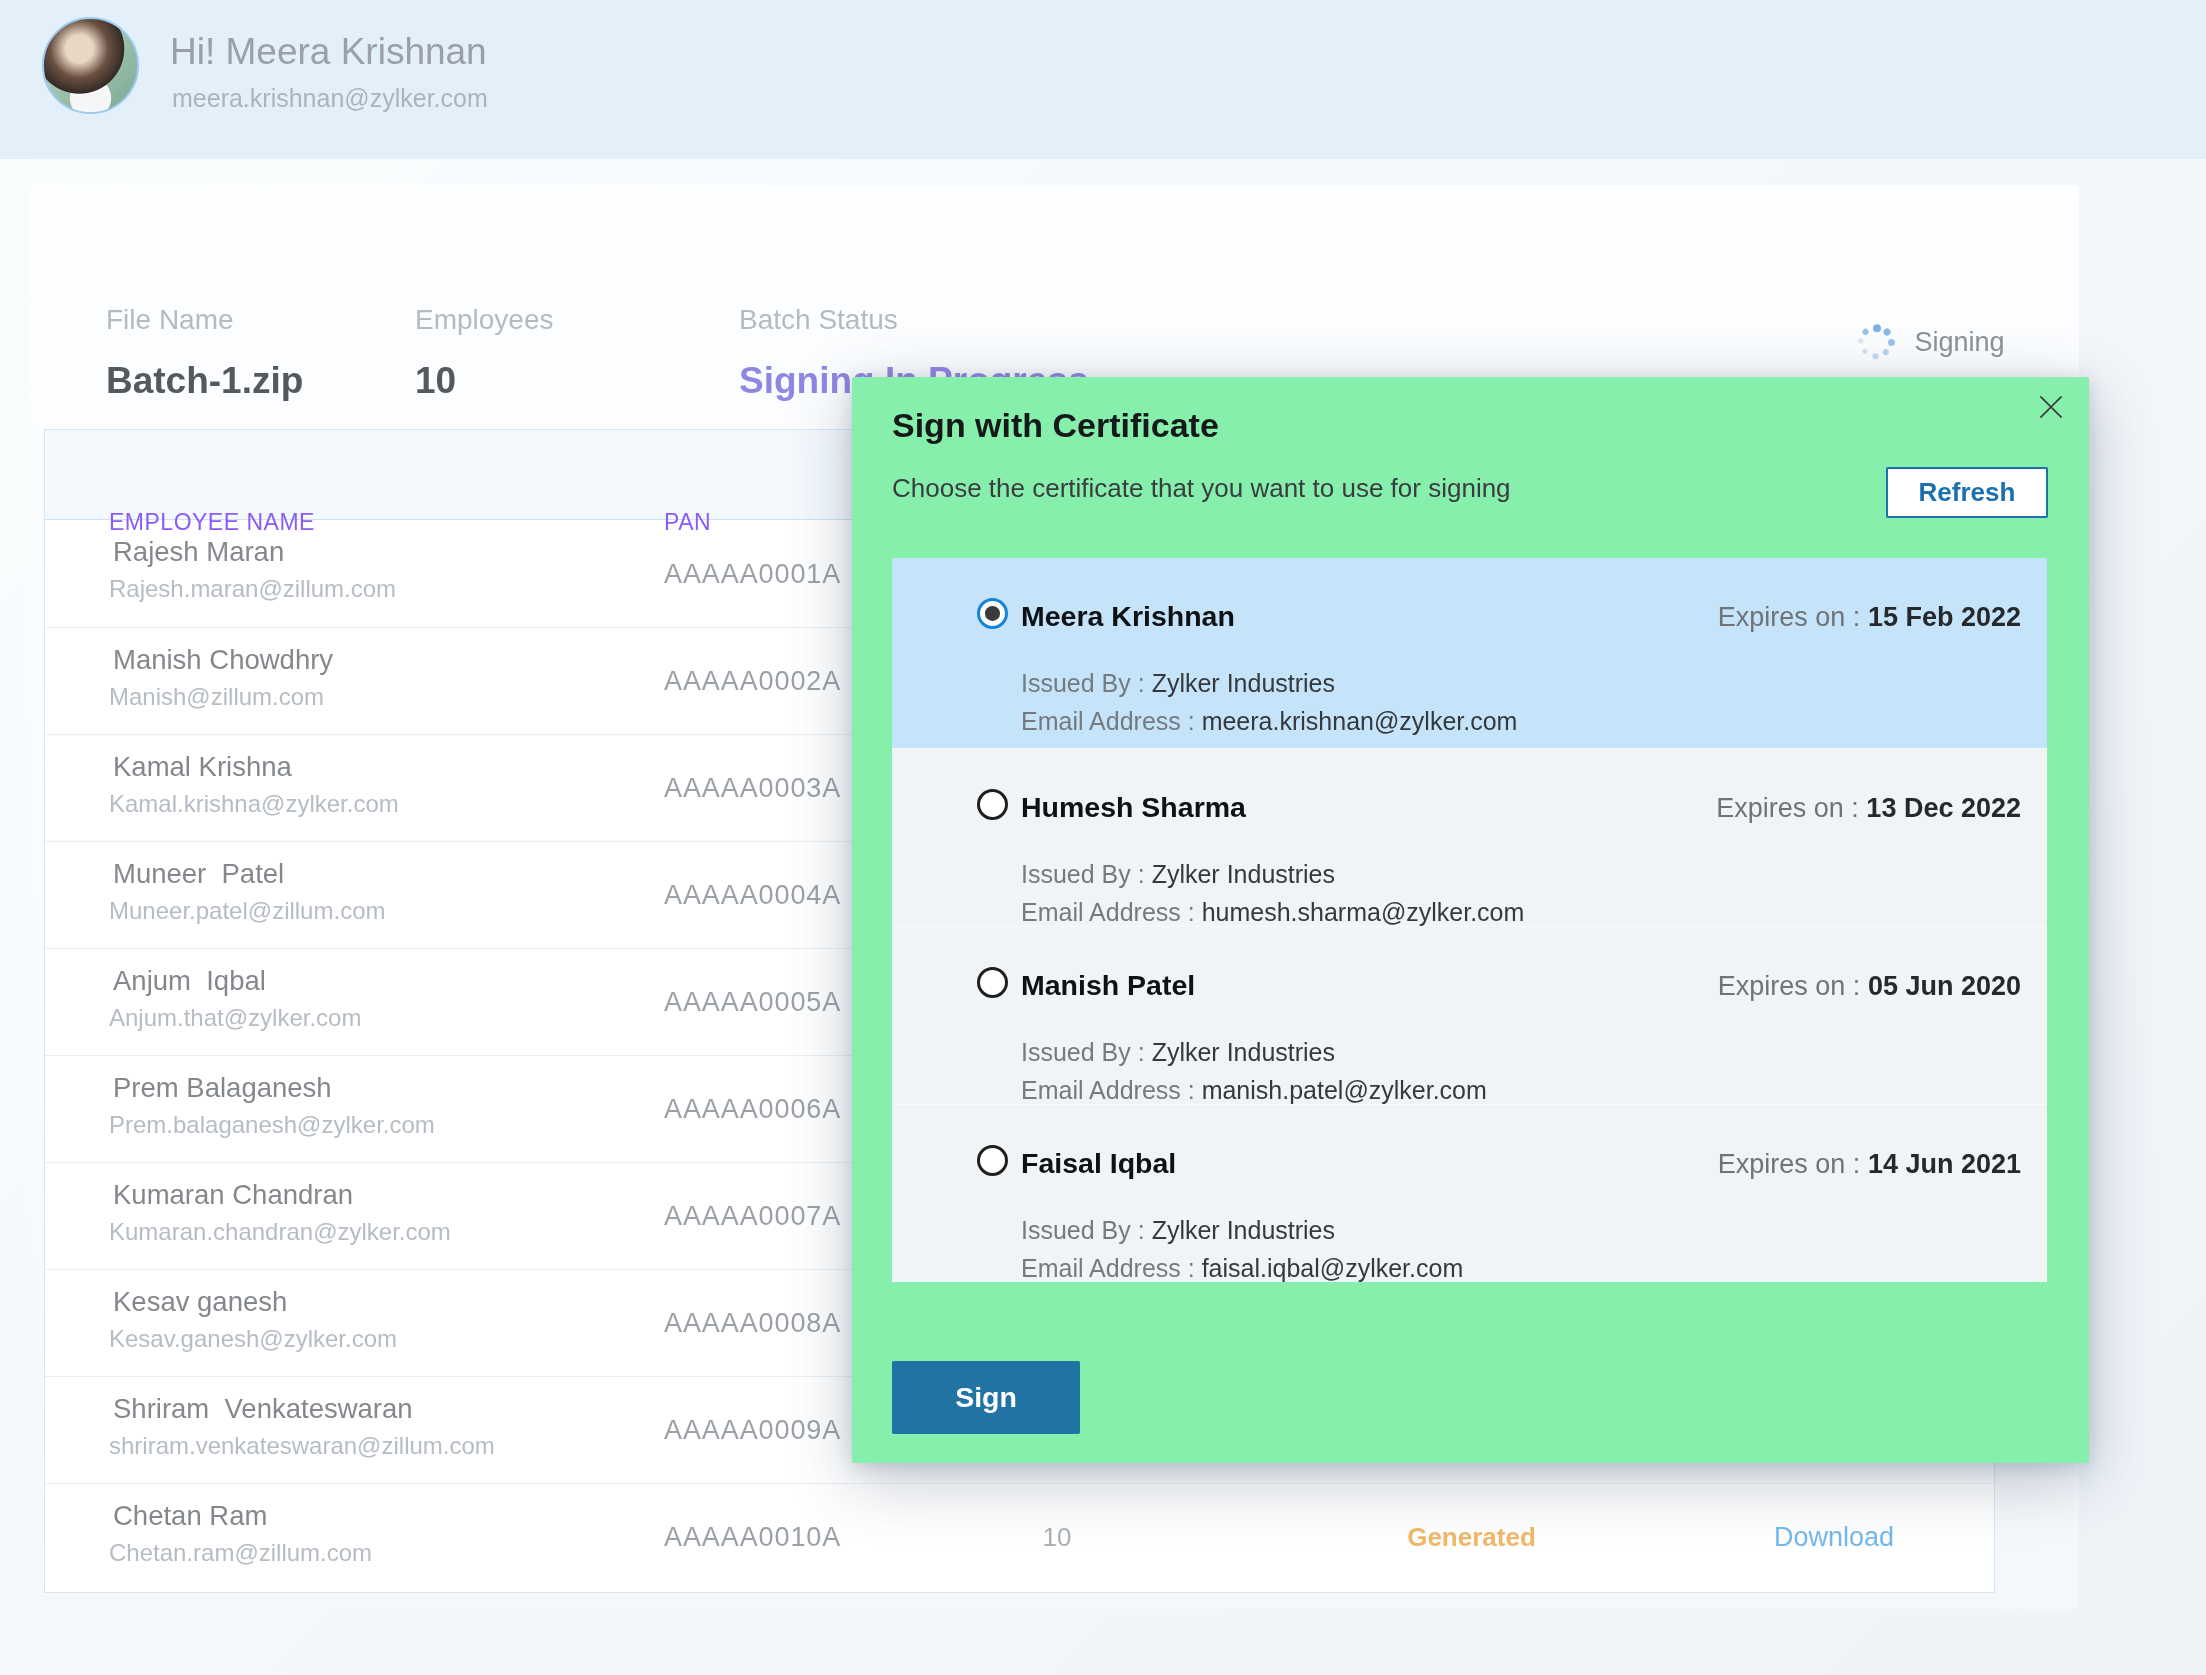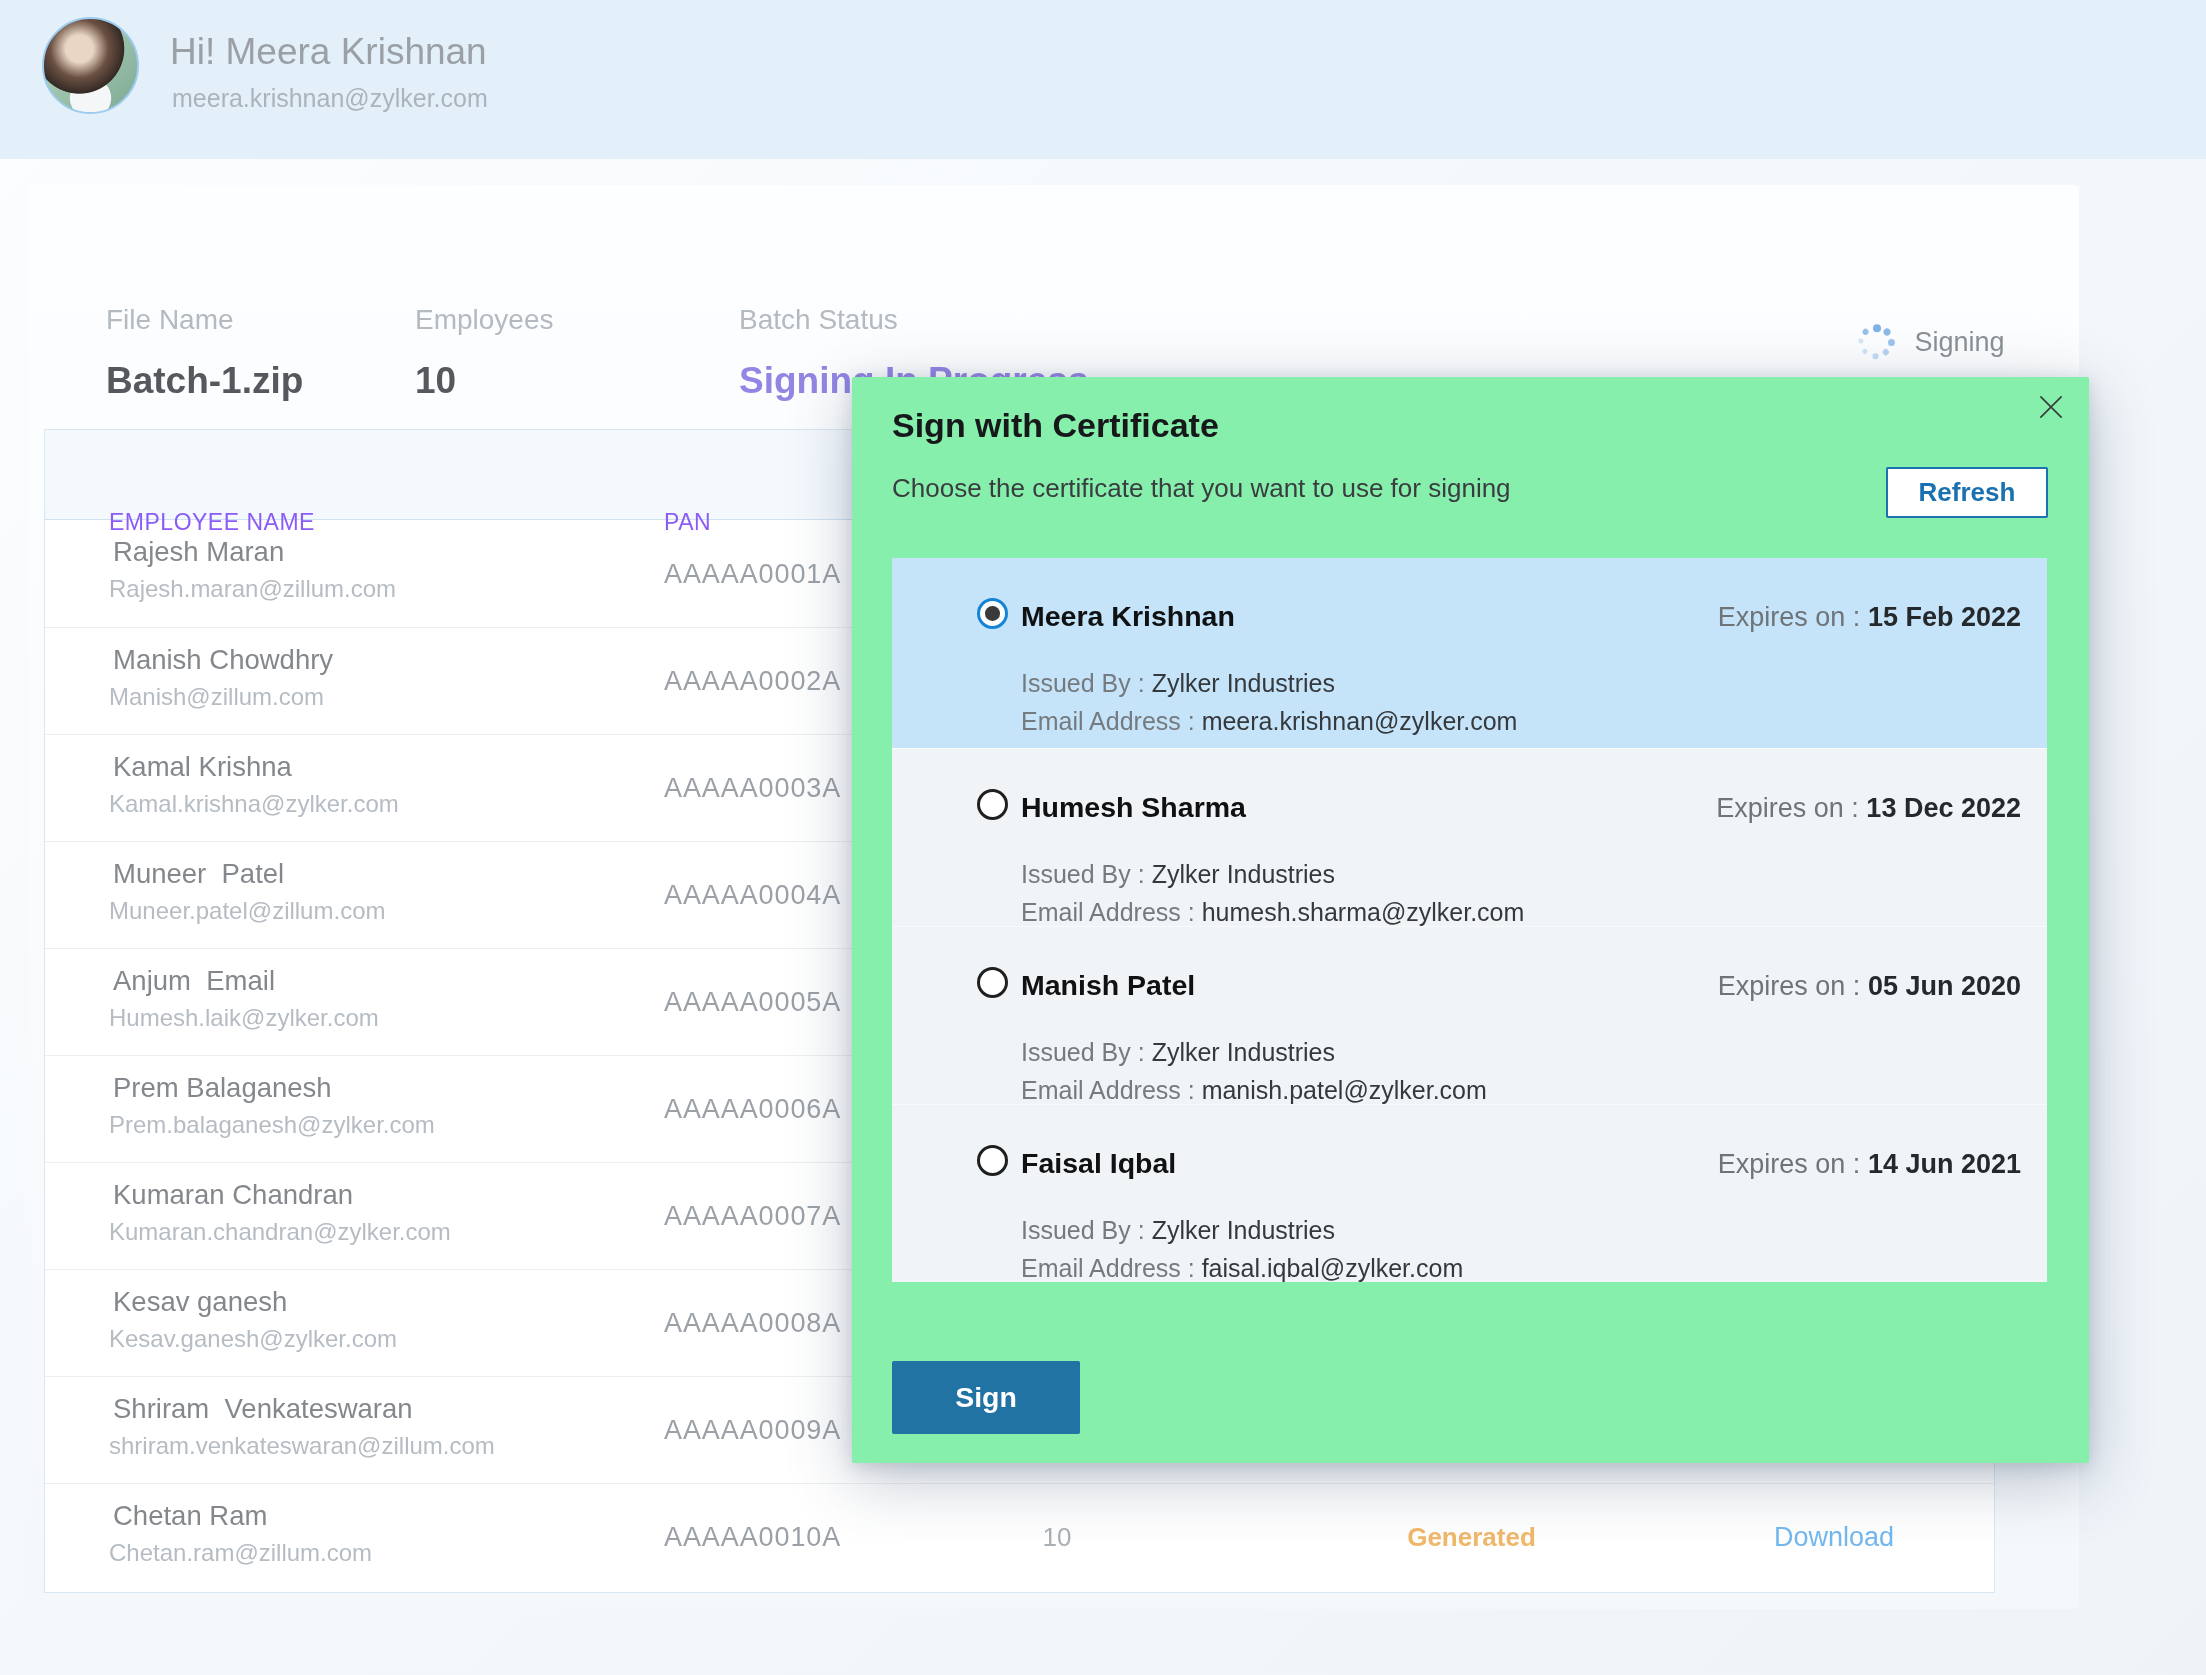--- a/index.html
+++ b/index.html
@@ -196,22 +196,22 @@
     <span class="emp-pan">AAAAA0003A</span>
 
   </div>
       <div class="trow">
     <span class="emp-name">Muneer  Patel</span>
     <span class="emp-email">Muneer.patel@zillum.com</span>
     <span class="emp-pan">AAAAA0004A</span>
 
   </div>
       <div class="trow">
-    <span class="emp-name">Anjum  Email</span>
-    <span class="emp-email">Humesh.laik@zylker.com</span>
+    <span class="emp-name">Anjum  Iqbal</span>
+    <span class="emp-email">Anjum.that@zylker.com</span>
     <span class="emp-pan">AAAAA0005A</span>
 
   </div>
       <div class="trow">
     <span class="emp-name">Prem Balaganesh</span>
     <span class="emp-email">Prem.balaganesh@zylker.com</span>
     <span class="emp-pan">AAAAA0006A</span>
 
   </div>
       <div class="trow">

